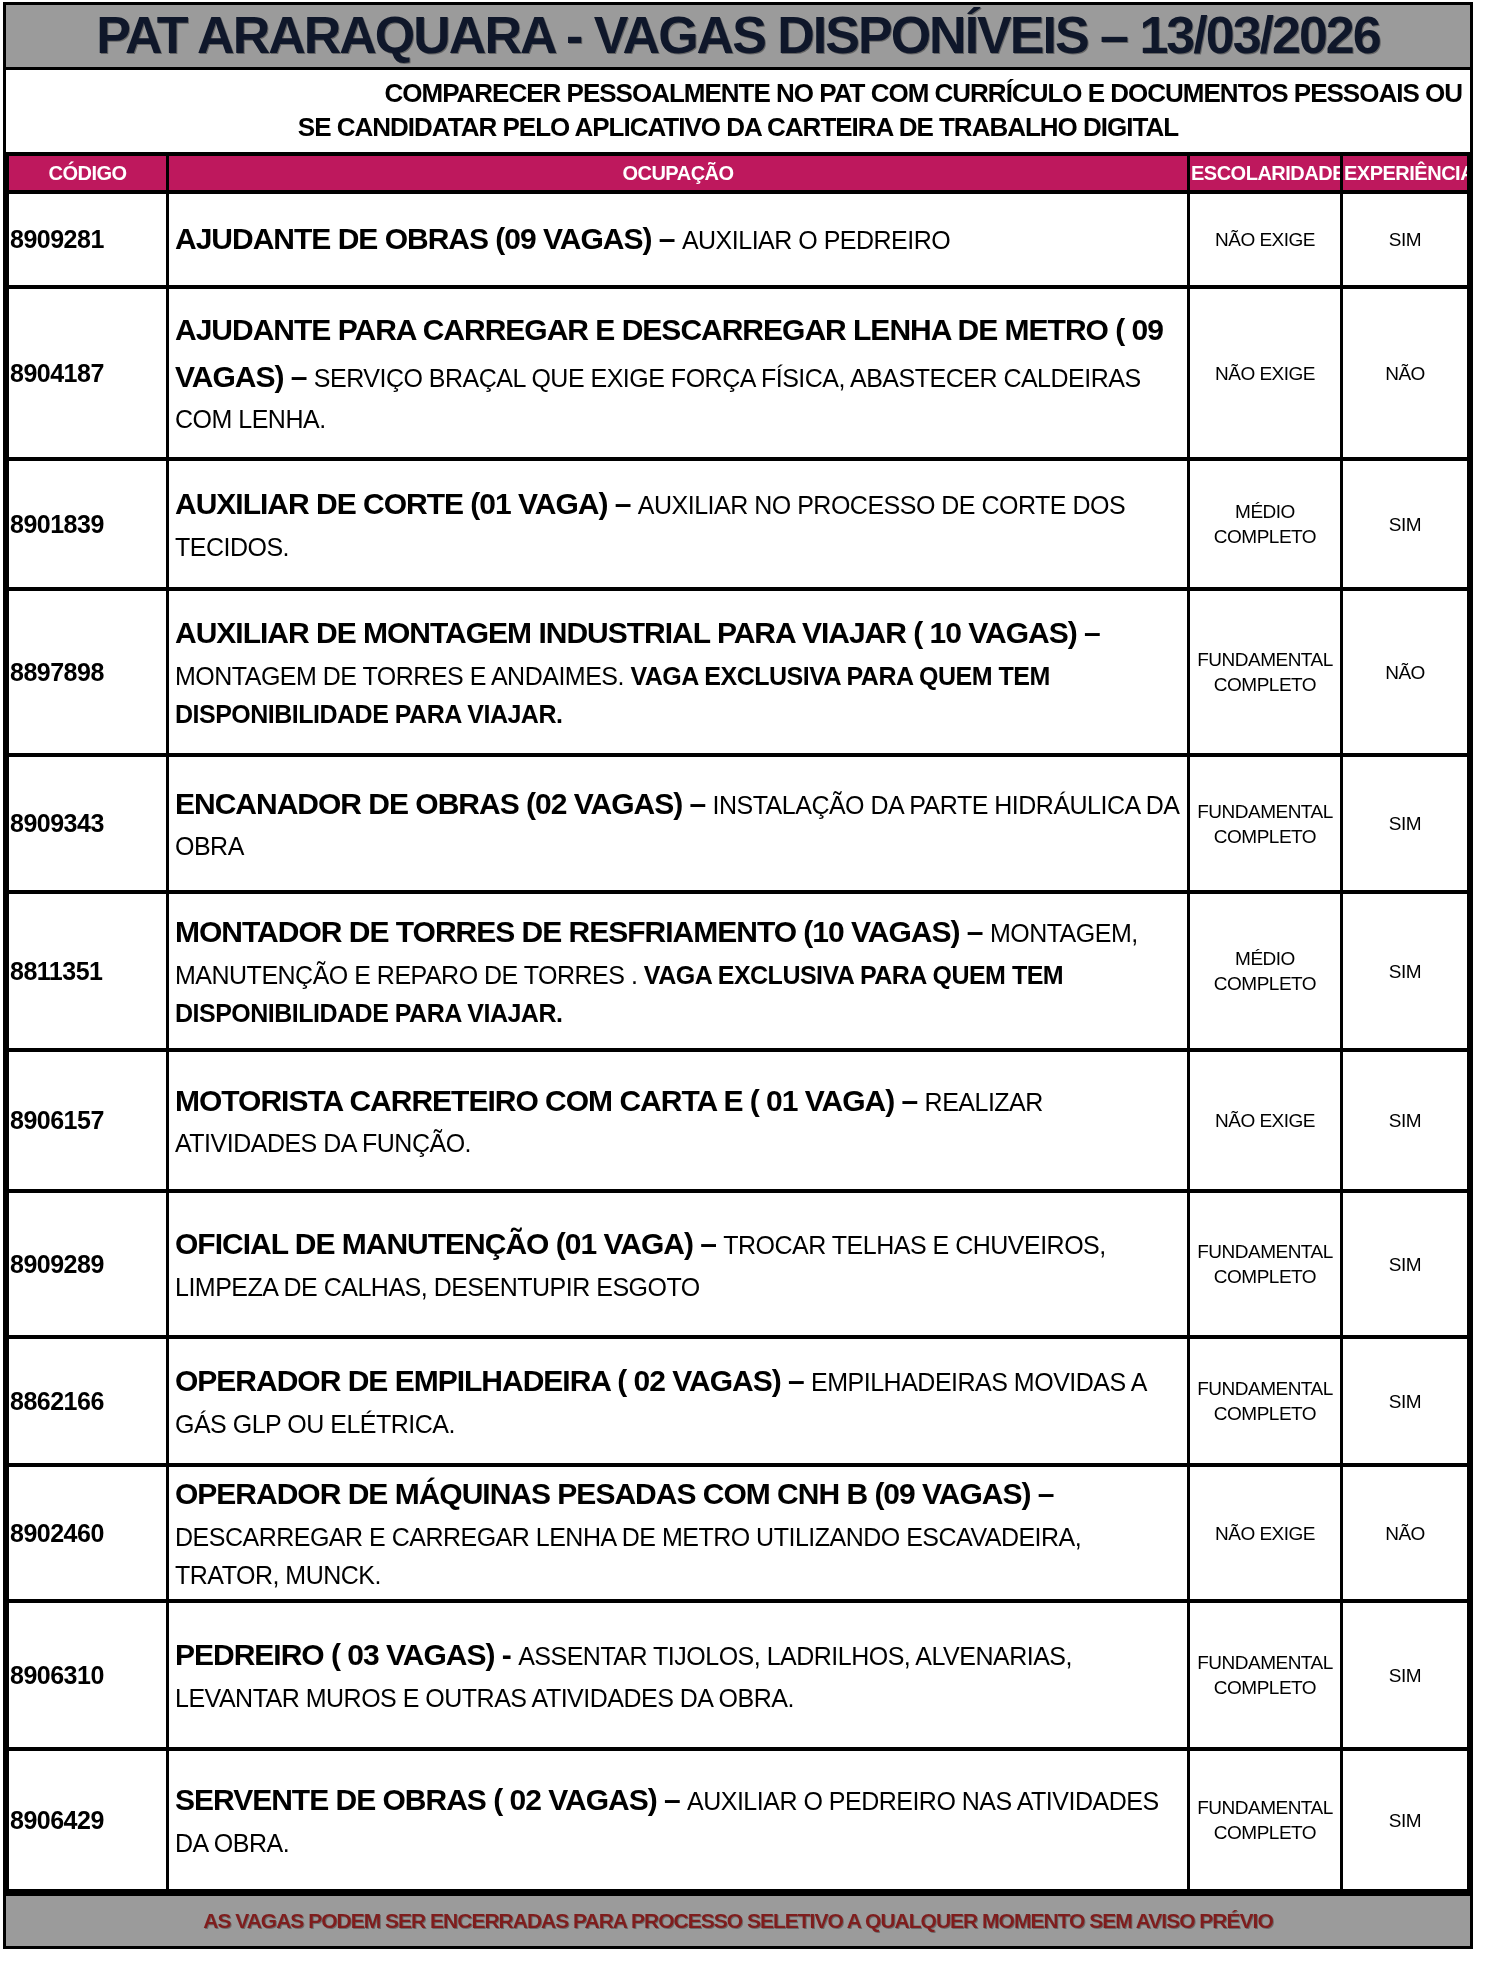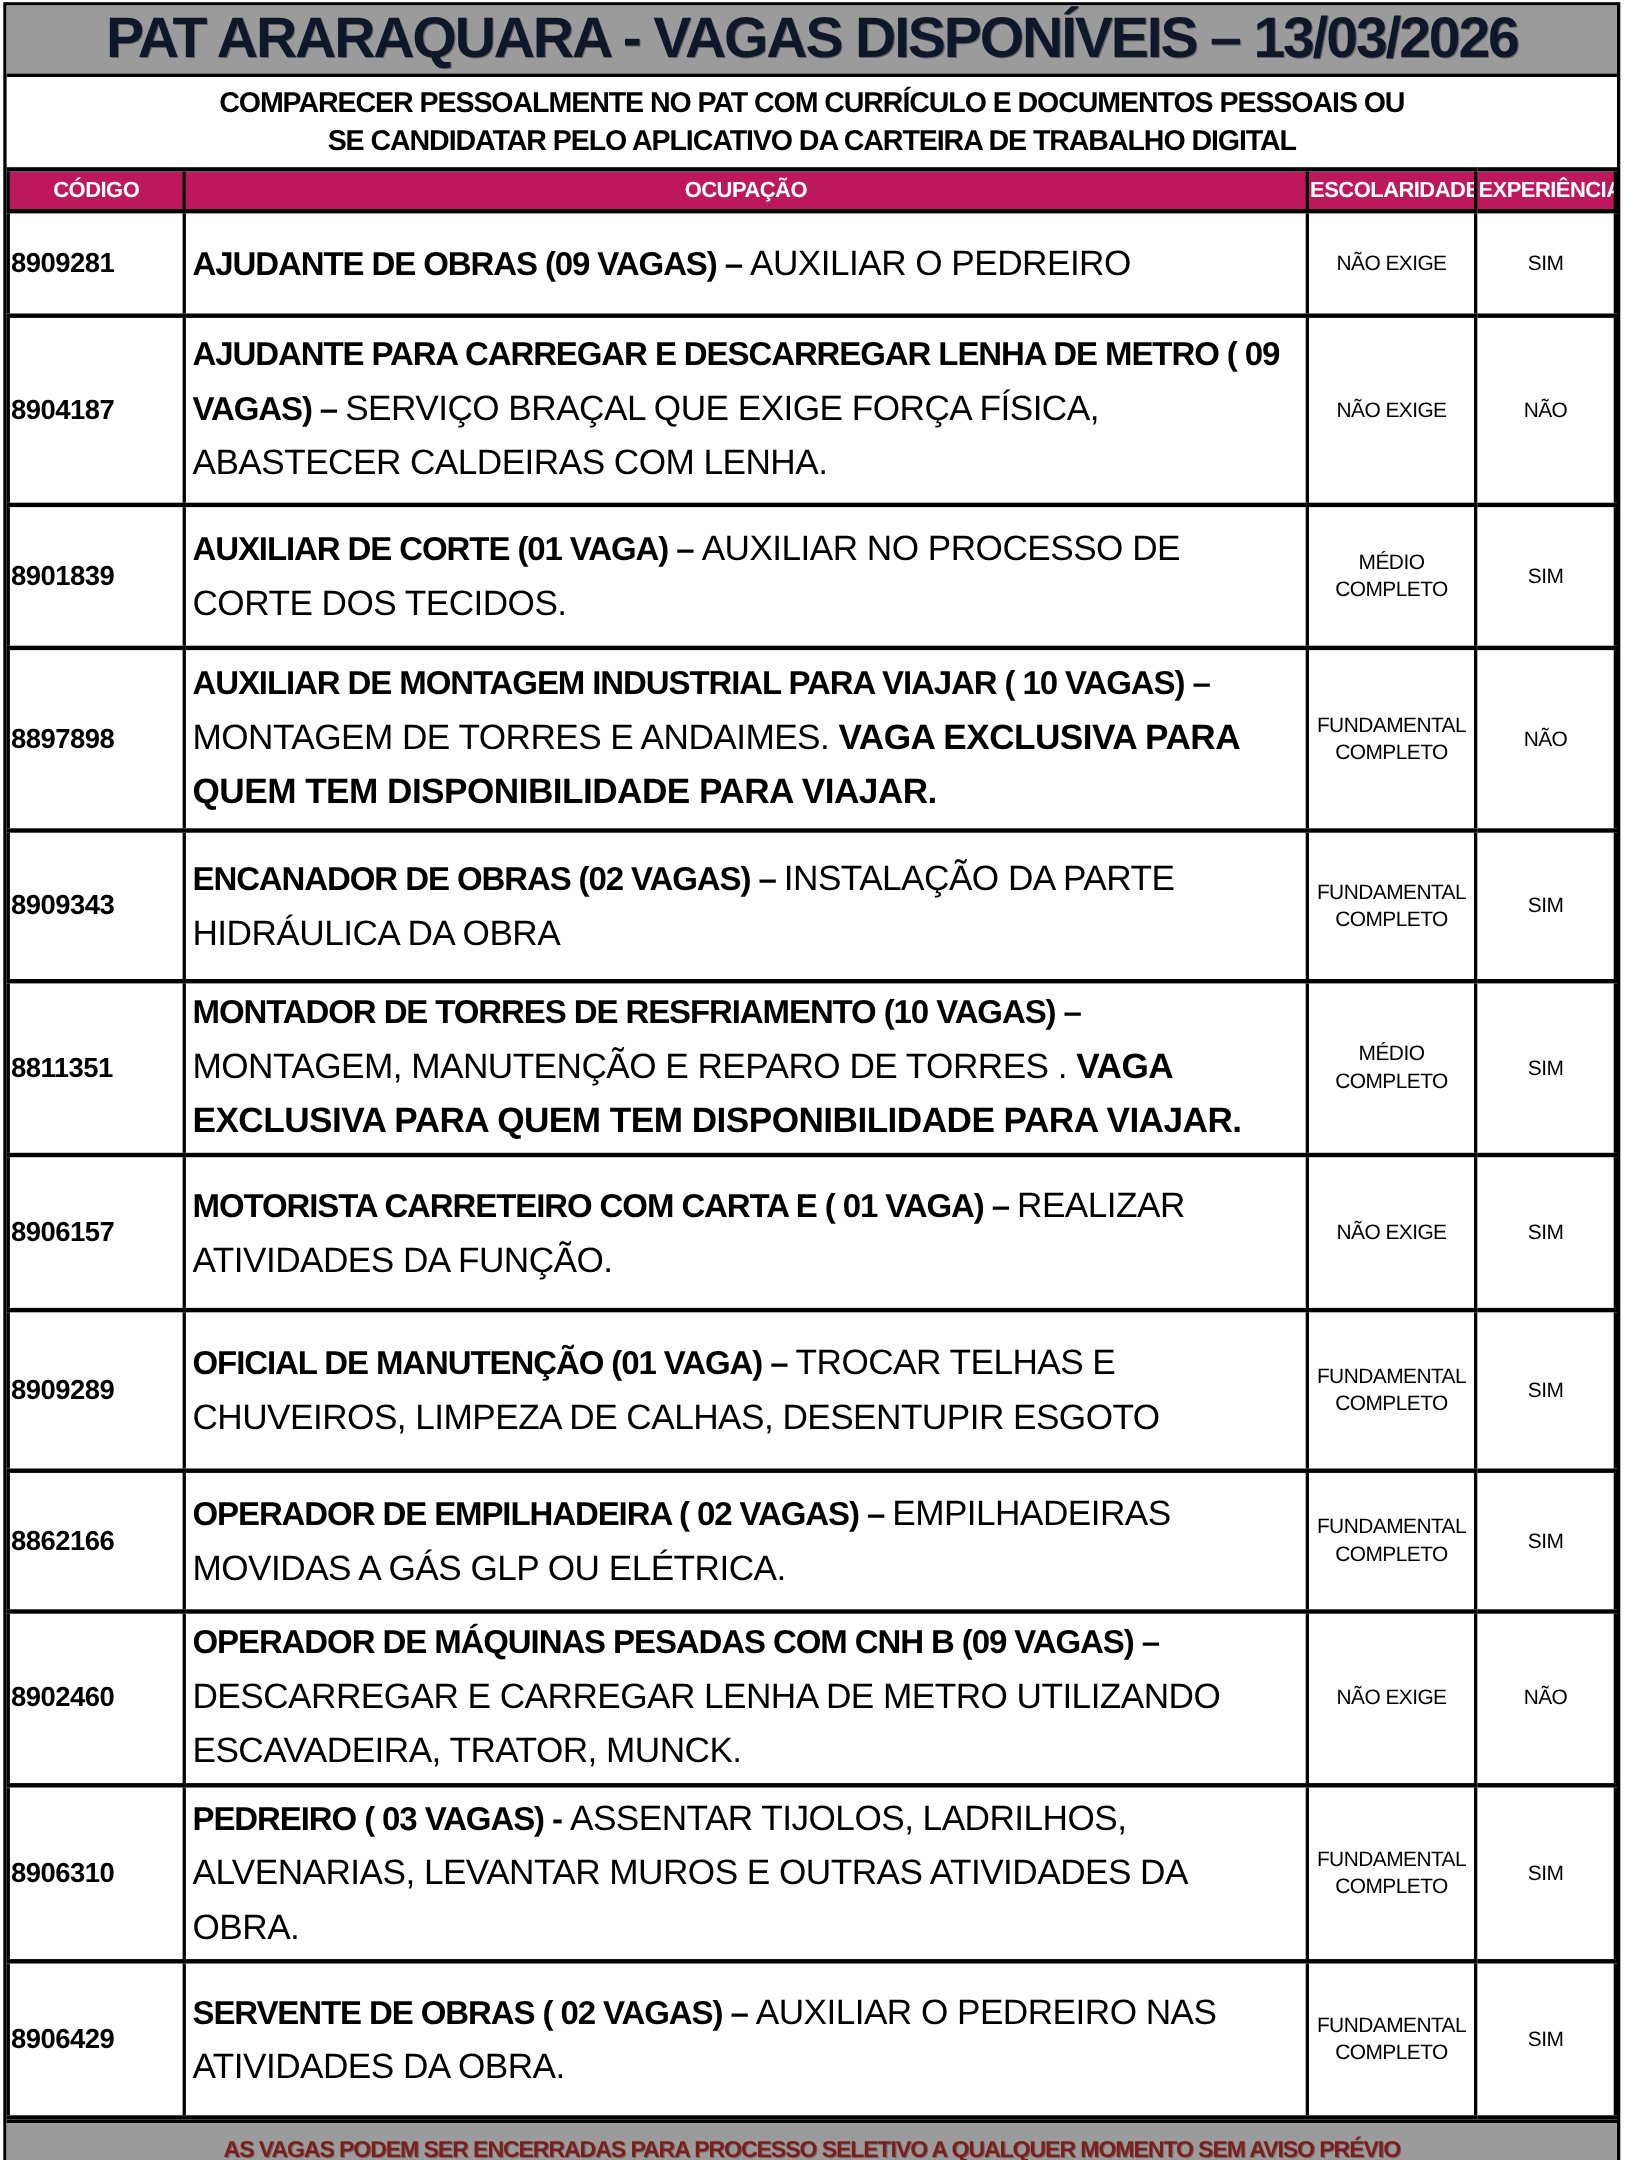--- a/index.html
+++ b/index.html
@@ -40,21 +40,21 @@
     text-shadow: 1px 1px 0 rgba(0,0,0,.35);
   }
   
   .subtitle {
     padding: 6px 8px 8px 8px;
     font-weight: bold;
     font-size: 26px;
     letter-spacing: -1px;
     line-height: 34px;
   }
-  .subtitle .line1 { text-align: center; }
+  .subtitle .line1 { text-align: right; }
   .subtitle .line2 { text-align: center; }
   
   table.jobs {
     width: 100%;
     border-collapse: collapse;
     table-layout: fixed;
   }
   table.jobs th, table.jobs td {
     border: 3px solid #000000;
     border-top-width: 4px;
@@ -90,21 +90,21 @@
     padding: 4px 8px 4px 6px;
     line-height: 1.55;
   }
   .job-title {
     font-weight: bold;
     font-size: 30px;
     letter-spacing: -1px;
   }
   .job-desc {
     font-weight: normal;
-    font-size: 32px;
+    font-size: 25px;
     letter-spacing: -0.5px;
   }
   .job-desc-bold {
     font-weight: bold;
   }
   .cell-esc, .cell-exp {
     text-align: center;
     font-size: 19px;
     letter-spacing: -0.5px;
     line-height: 25px;

